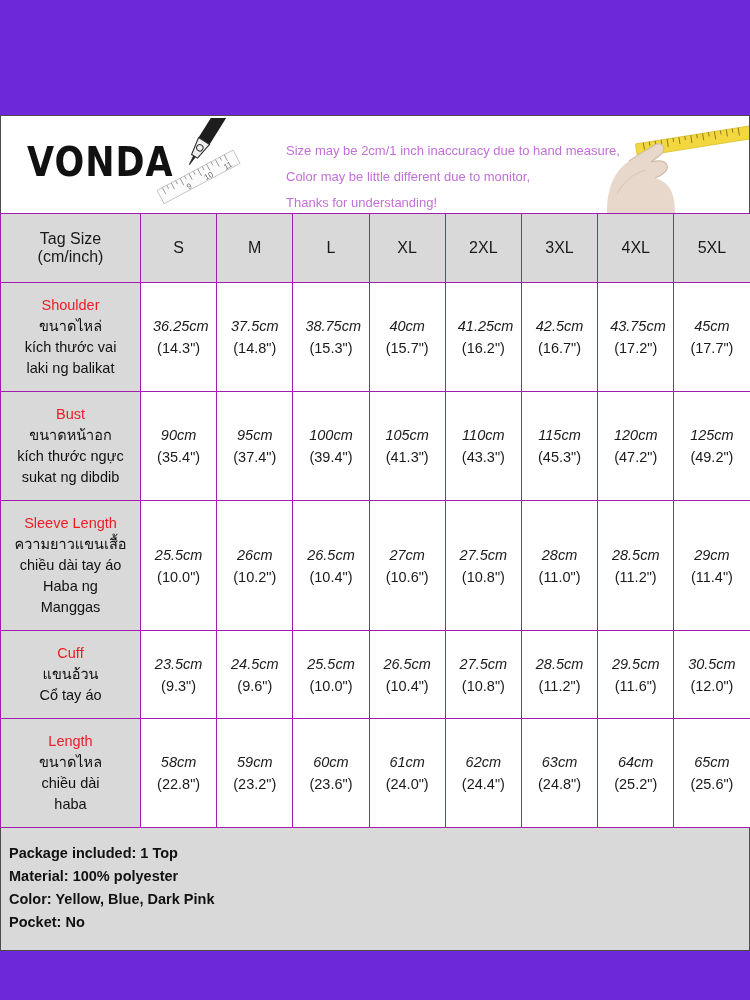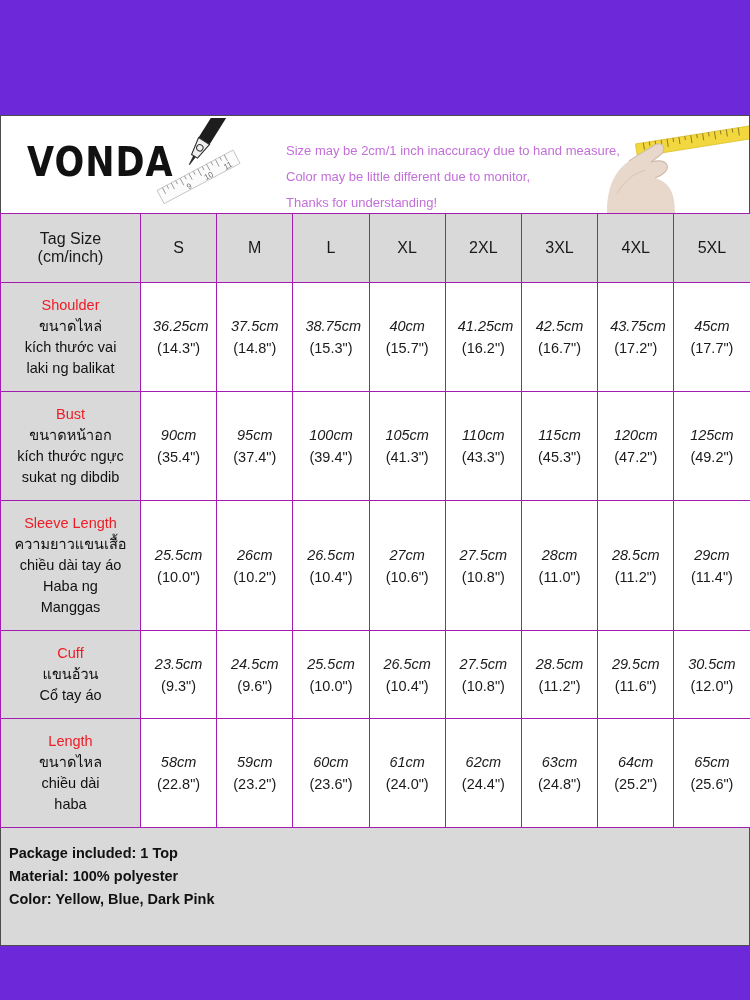--- a/index.html
+++ b/index.html
@@ -458,16 +458,17 @@
               <span class="in">(25.6")</span>
             </td>
           </tr>
         </tbody>
     </table>
 
     <div class="footer">
       <div>Package included: 1 Top</div>
       <div>Material: 100% polyester</div>
       <div>Color: Yellow, Blue, Dark Pink</div>
+      <div>Pocket: No</div>
     </div>
 
   </div>
 </div>
 
 </body></html>

